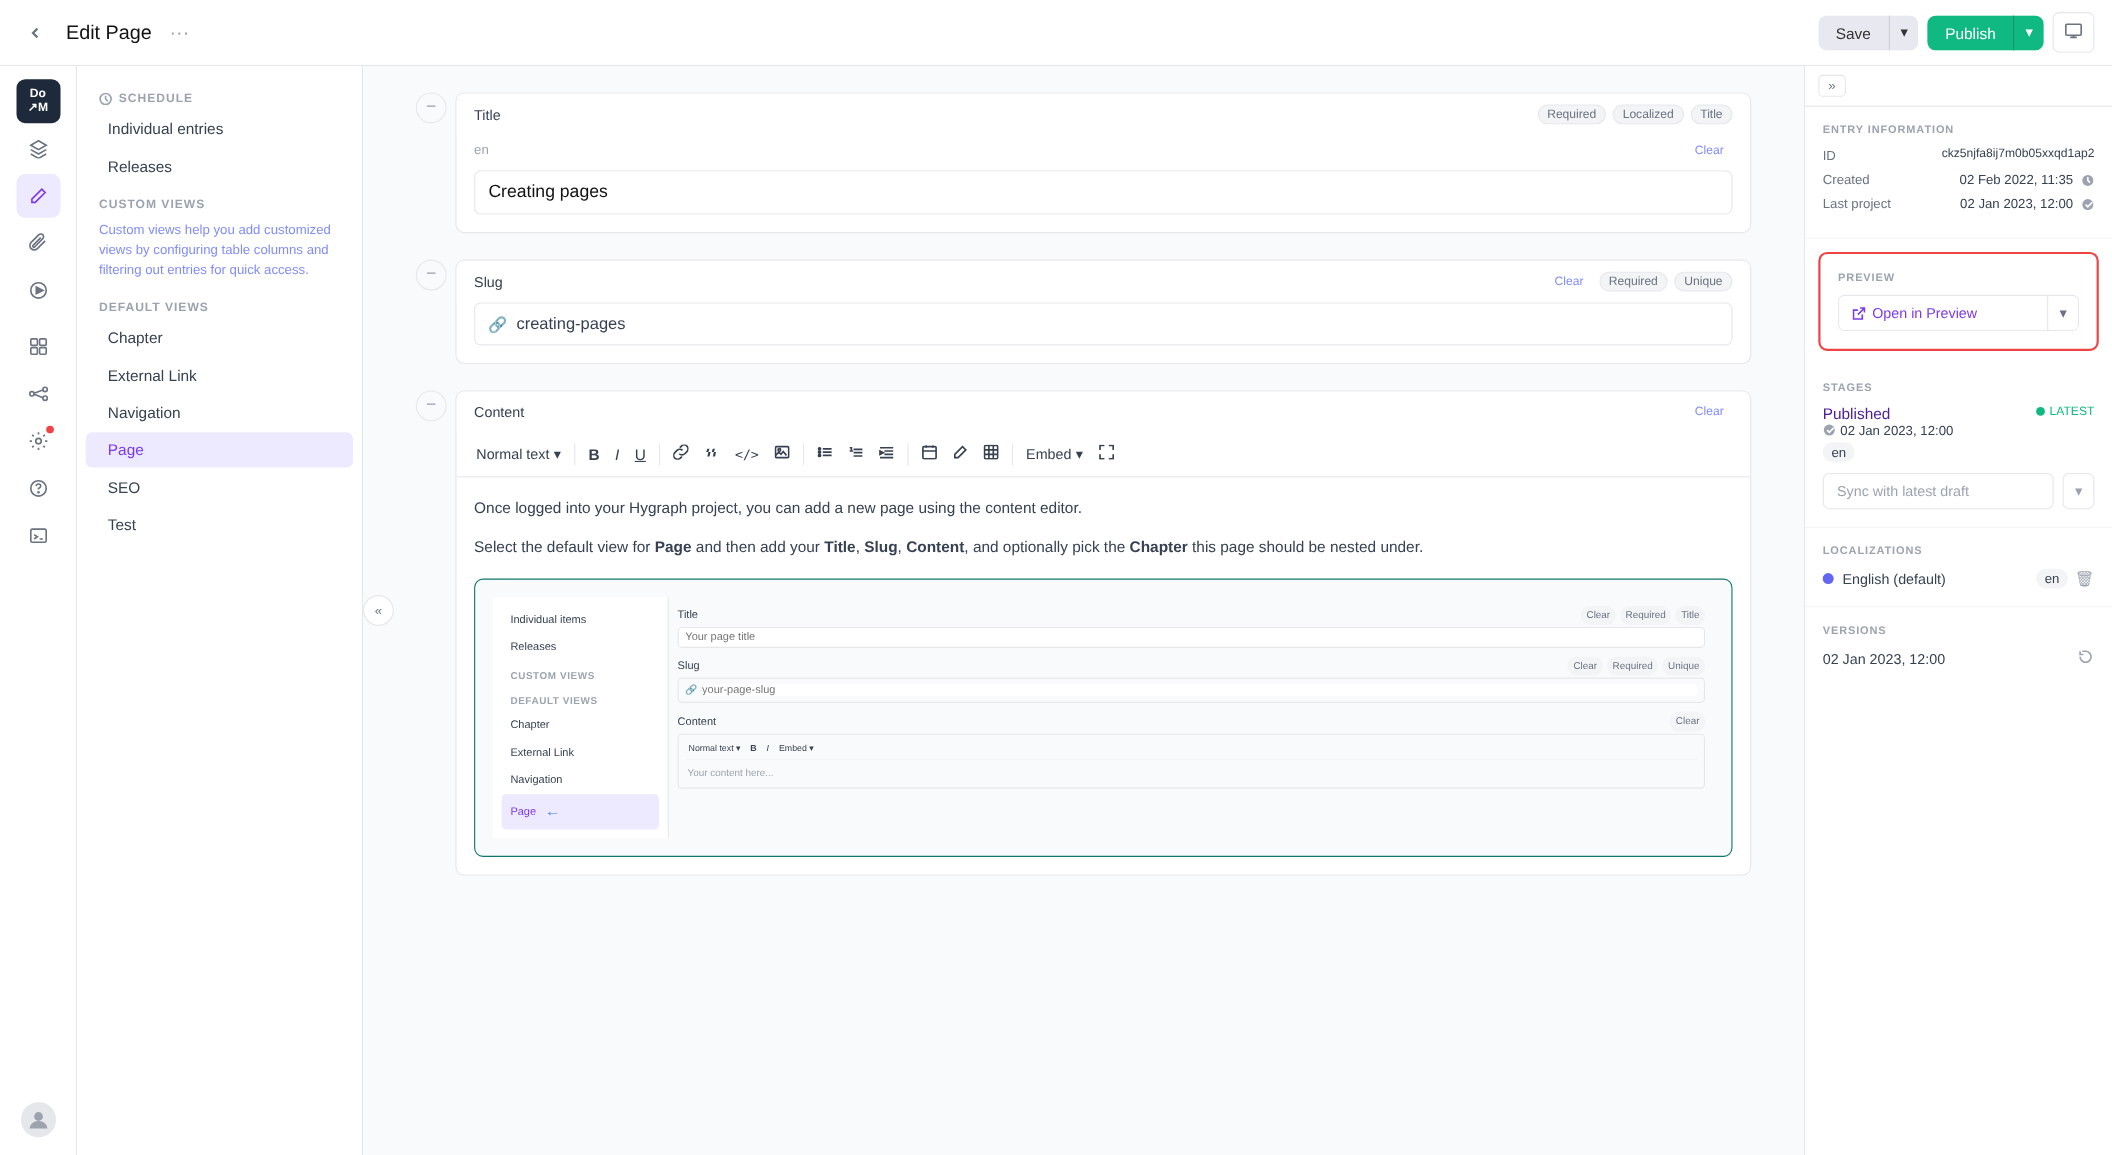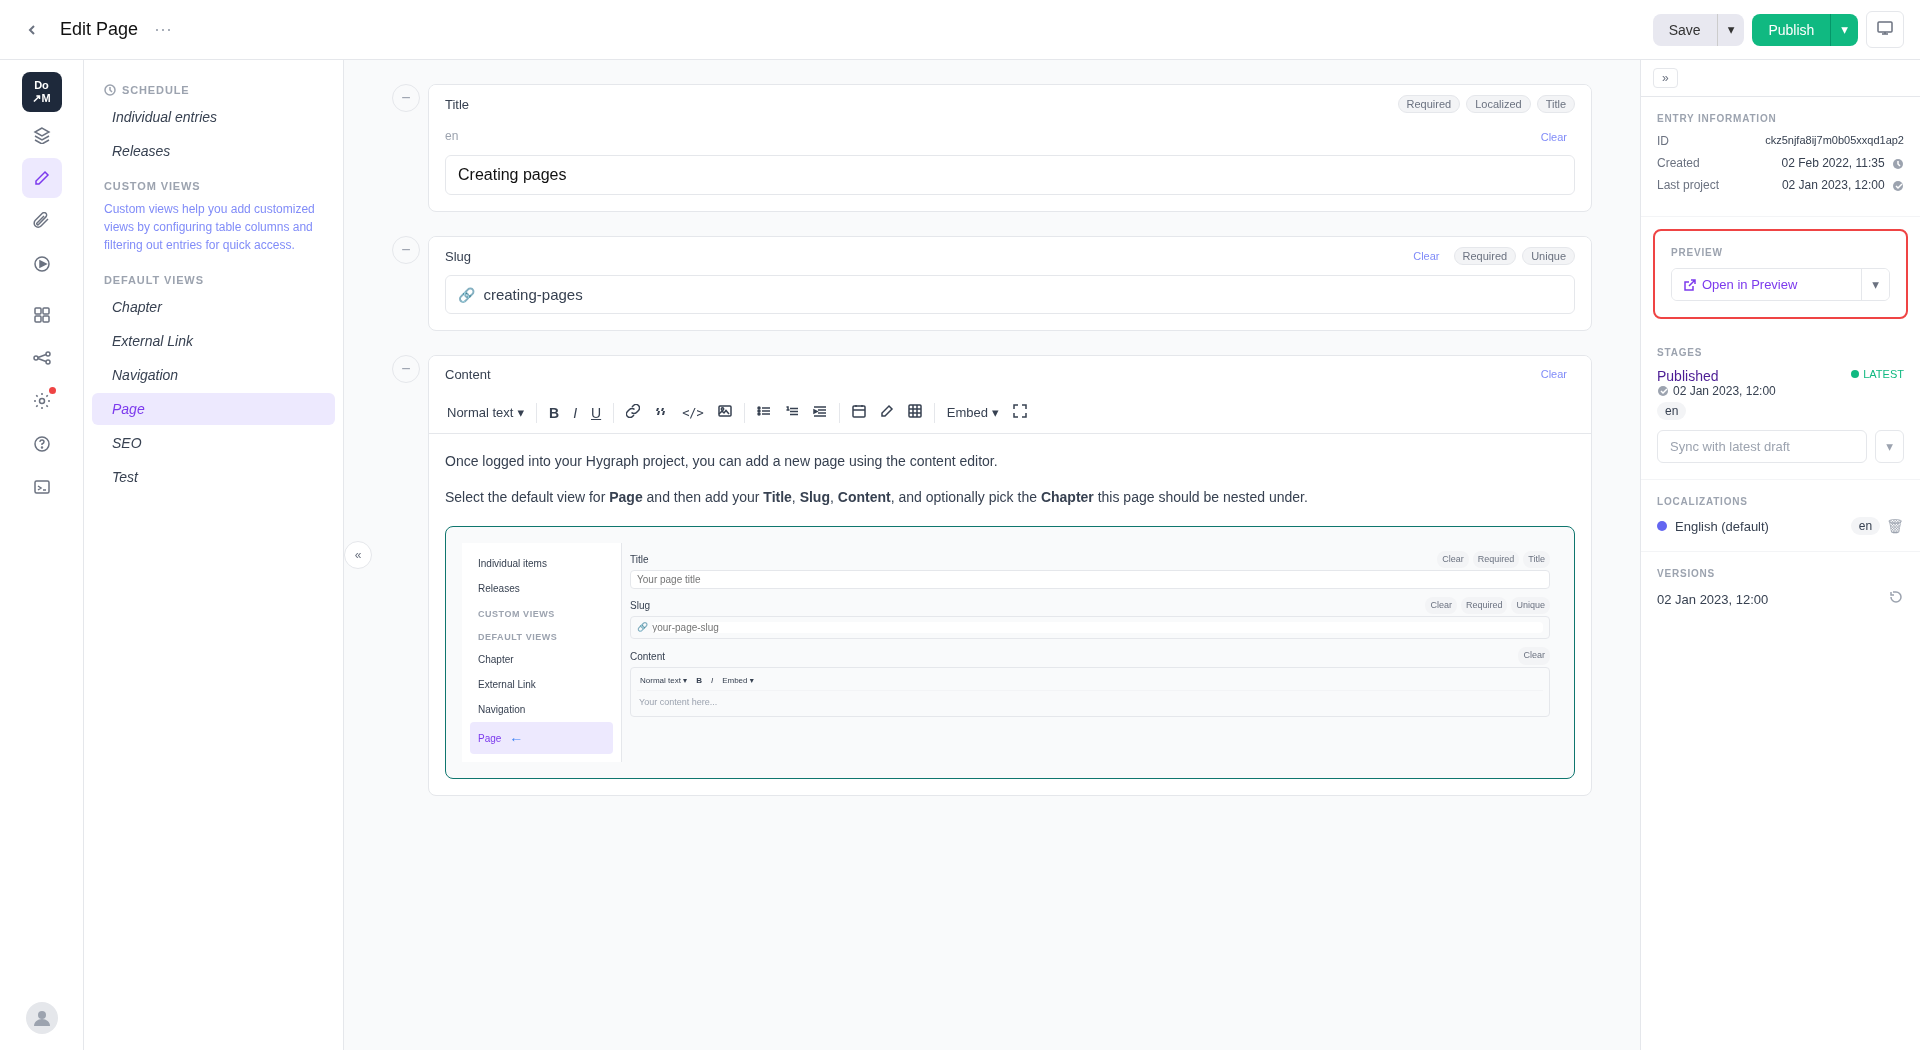--- a/index.html
+++ b/index.html
@@ -41,21 +41,21 @@
       background: none; border: 1px solid #e5e7eb; border-radius: 6px; padding: 8px 10px; cursor: pointer; color: #6b7280;
     }
 
     
     .main-layout {
       display: flex; flex: 1; overflow: hidden;
     }
 
     
     .left-sidebar {
-      width: 84px; background: #fff; border-right: 1px solid #e5e7eb;
+      width: 70px; background: #fff; border-right: 1px solid #e5e7eb;
       display: flex; flex-direction: column; align-items: center; padding: 12px 0; gap: 3px; flex-shrink: 0;
     }
     .sidebar-avatar {
       width: 40px; height: 40px; background: #1e293b; border-radius: 8px;
       display: flex; align-items: center; justify-content: center; color: #fff; font-size: 11px; font-weight: 600;
       flex-direction: column; line-height: 1.2;
     }
     .sidebar-icon {
       width: 40px; height: 40px; display: flex; align-items: center; justify-content: center;
       border-radius: 8px; cursor: pointer; color: #6b7280; font-size: 18px;
@@ -67,21 +67,21 @@
       width: 260px; background: #fff; border-right: 1px solid #e5e7eb;
       display: flex; flex-direction: column; overflow-y: auto; flex-shrink: 0; padding: 16px 0;
     }
     .nav-section-label {
       font-size: 11px; font-weight: 600; color: #9ca3af; letter-spacing: 0.08em;
       padding: 8px 20px 4px; display: flex; align-items: center; gap: 6px;
     }
     .nav-section-label svg { width: 12px; height: 12px; }
     .nav-item {
       padding: 8px 20px; font-size: 14px; color: #374151; cursor: pointer;
-      border-radius: 6px; margin: 1px 8px; font-style: italic;
+      border-radius: 6px; margin: 1px 8px;
     }
     .nav-item.active { background: #ede9fe; color: #7c3aed; }
     .nav-custom-views { padding: 12px 20px; }
     .nav-custom-views-title { font-size: 11px; font-weight: 600; color: #9ca3af; letter-spacing: 0.08em; margin-bottom: 8px; }
     .nav-custom-views-desc { font-size: 12px; color: #818cf8; line-height: 1.5; }
 
     
     .content-area {
       flex: 1; display: flex; flex-direction: column; overflow: hidden; background: #f9fafb; position: relative;
     }

